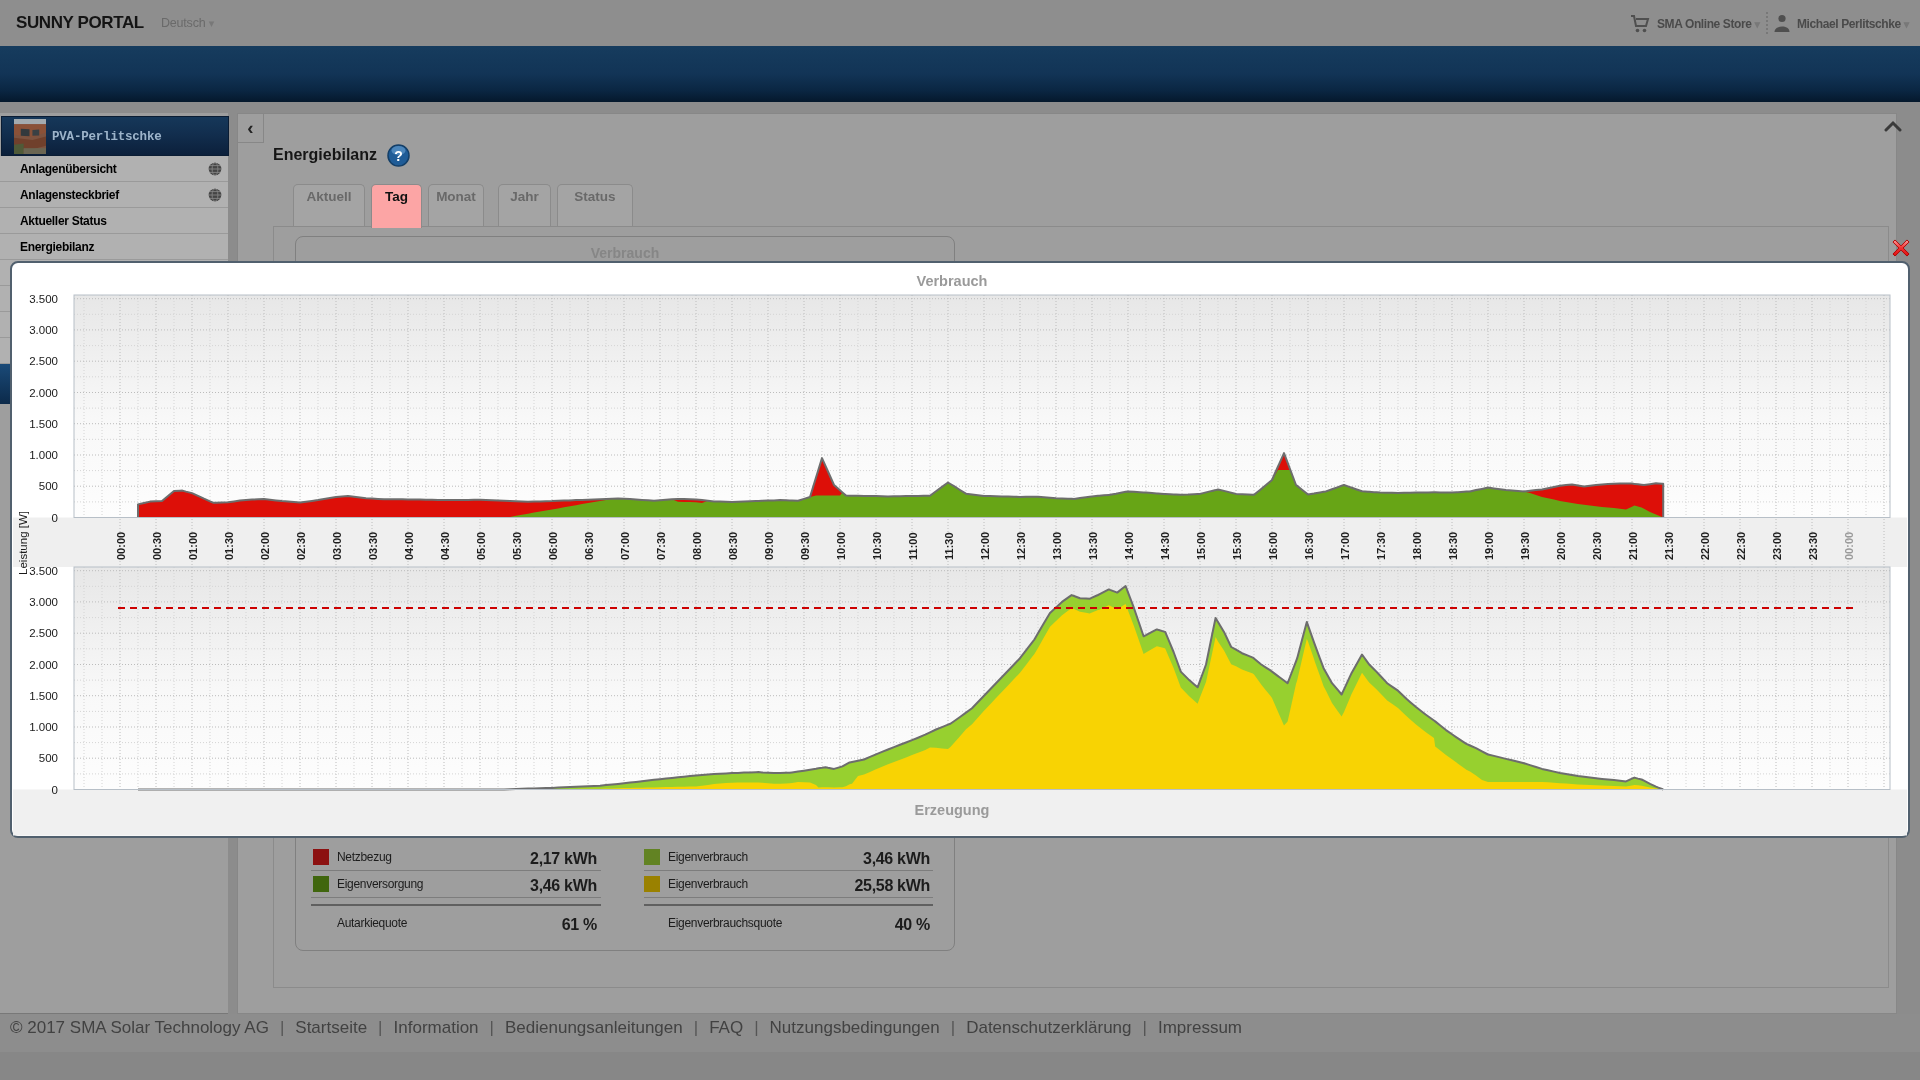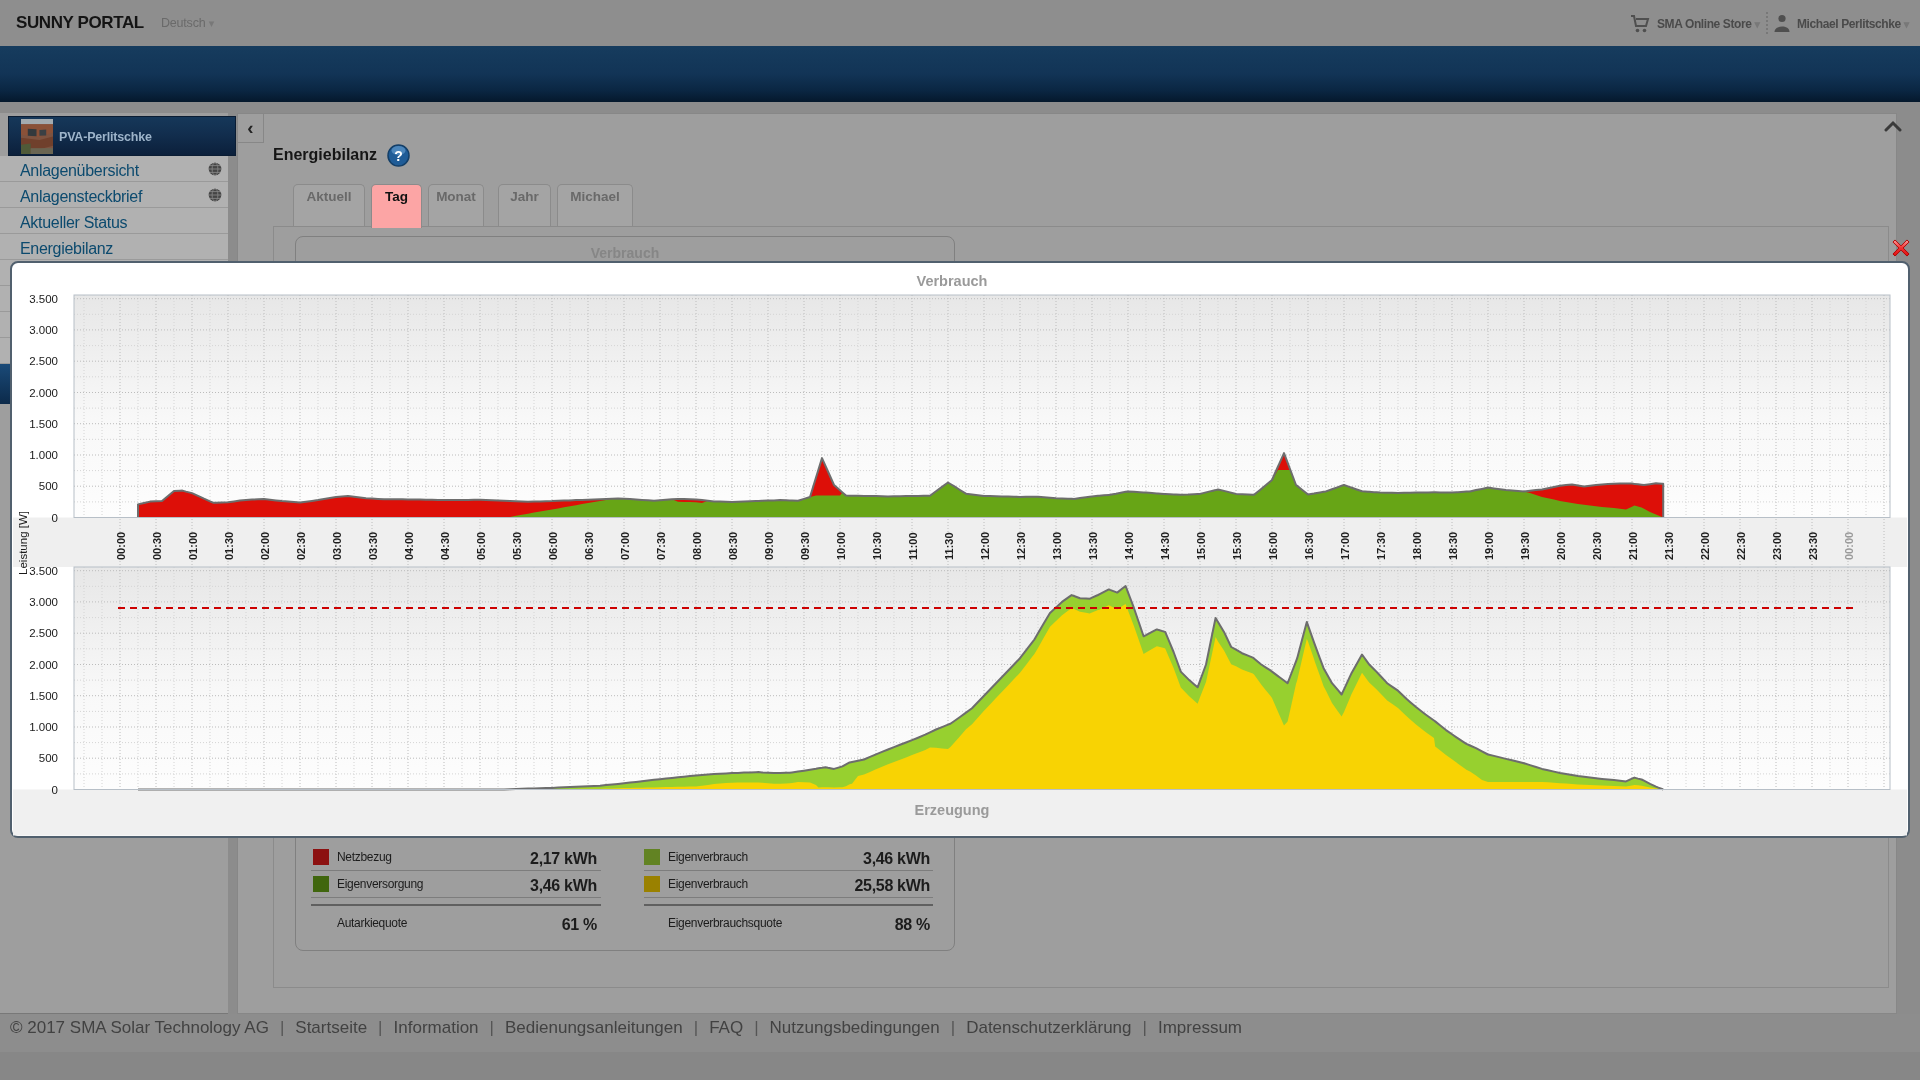--- a/index.html
+++ b/index.html
@@ -9,26 +9,26 @@
 #logo { left:16px; top:13px; font-size:17px; font-weight:bold; color:#141414; letter-spacing:-0.4px; }
 #lang { left:161px; top:16px; font-size:12.5px; color:#6a6a6a; letter-spacing:-0.2px; }
 .chev { color:#787878; font-size:11px; }
 #blueband { left:0; top:46px; width:1920px; height:56px;
   background:linear-gradient(180deg,#163c5e 0%,#123456 50%,#0a2642 80%,#05182c 100%); }
 #store { left:1657px; top:17px; font-size:12px; font-weight:bold; color:#4a4a4a; letter-spacing:-0.4px; white-space:nowrap; }
 #user { left:1797px; top:17px; font-size:12px; font-weight:bold; color:#4a4a4a; letter-spacing:-0.4px; white-space:nowrap; }
 #sep1 { left:1766px; top:12px; height:22px; width:0; border-left:2px dotted #787878; }
 
 #sidebar { left:0; top:113px; width:228px; height:901px; background:#9e9e9e; border-bottom:1px solid #787878; }
-#sbhead { left:8px; top:116px; width:228px; height:40px;
-  background:linear-gradient(180deg,#16385a 0%,#122e4e 45%,#0b1f3a 100%); box-shadow:inset 0 0 0 1px #0a1c33; }
+#sbhead { left:1px; top:116px; width:228px; height:40px;
+  background:linear-gradient(180deg,#16385a 0%,#122e4e 45%,#0b1f3a 100%); box-shadow:inset 0 0 0 1px #0a1c33;font-family:Liberation Mono, monospace; }
 #sbhead .ttl { position:absolute; left:51px; top:14px; color:#9db4ca; font-size:12.5px; font-weight:bold; letter-spacing:-0.2px; }
 .sbitem { position:absolute; left:0; width:228px; height:26px; background:#b1b1b1;
   border-bottom:1px solid #9a9a9a; }
-.sbitem span { position:absolute; left:20px; top:6px; font-size:16px; font-weight:normal; color:#0c4a6e; letter-spacing:-0.3px; }
+.sbitem span { position:absolute; left:20px; top:6px; font-size:12px; font-weight:bold; color:#000000; letter-spacing:-0.3px; }
 .sbsel { position:absolute; left:0; width:228px; height:40px;
   background:linear-gradient(180deg,#1a4a78 0%,#0c2a4a 100%); }
 
 #mainpanel { left:237px; top:113px; width:1660px; height:901px; background:#9e9e9e;
   border:1px solid #878787; }
 #collapse { left:237px; top:113px; width:27px; height:30px; background:#9e9e9e;
   border:1px solid #878787; color:#222; font-size:19px; font-weight:bold; text-align:center; line-height:27px; }
 #pgtitle { left:273px; top:146px; font-size:16px; font-weight:bold; color:#161616; }
 #helpico { left:387px; top:144px; }
 .tab { position:absolute; top:184px; height:42px; background:#a4a4a4; border:1px solid #8b8b8b;
@@ -142,21 +142,21 @@
       </radialGradient>
     </defs>
  <circle cx="11.5" cy="11.5" r="10.5" fill="#1f5c97" stroke="#143f68" stroke-width="1.5"></circle>
  <ellipse cx="11.5" cy="6.5" rx="7" ry="4.5" fill="#6aa2d4" opacity="0.6"></ellipse>
  <text x="11.5" y="16.5" text-anchor="middle" font-size="14" font-weight="bold" fill="#fff" font-family="Liberation Sans">?</text>
 </svg>
 <div class="tab" style="left:293px;width:72px">Aktuell</div>
 <div class="tab tabsel" style="left:371px;width:51px">Tag</div>
 <div class="tab" style="left:428px;width:56px">Monat</div>
 <div class="tab" style="left:498px;width:53px">Jahr</div>
-<div class="tab" style="left:557px;width:76px">Michael</div>
+<div class="tab" style="left:557px;width:76px">Status</div>
 <div class="abs" id="tabbox"></div>
 <div class="abs" id="widget">
     <div class="wt">Verbrauch</div>
   </div>
 
 <div class="lgsq" style="left:313px;top:849px;background:#8c1111"></div>
 <div class="lgl" style="left:337px;top:850px">Netzbezug</div>
 <div class="lgv" style="left:447px;top:850px;width:150px">2,17 kWh</div>
 <div class="lgsep" style="left:311px;top:870px;width:290px"></div>
 <div class="lgsq" style="left:313px;top:876px;background:#40660e"></div>
@@ -170,21 +170,21 @@
 <div class="lgsq" style="left:644px;top:849px;background:#628323"></div>
 <div class="lgl" style="left:668px;top:850px">Eigenverbrauch</div>
 <div class="lgv" style="left:780px;top:850px;width:150px">3,46 kWh</div>
 <div class="lgsep" style="left:644px;top:870px;width:289px"></div>
 <div class="lgsq" style="left:644px;top:876px;background:#9a8100"></div>
 <div class="lgl" style="left:668px;top:877px">Eigenverbrauch</div>
 <div class="lgv" style="left:780px;top:877px;width:150px">25,58 kWh</div>
 <div class="lgsep" style="left:644px;top:897px;width:289px"></div>
 <div class="lgsep2" style="left:644px;top:904px;width:289px"></div>
 <div class="lgl" style="left:668px;top:916px">Eigenverbrauchsquote</div>
-<div class="lgv" style="left:780px;top:916px;width:150px">88 %</div>
+<div class="lgv" style="left:780px;top:916px;width:150px">40 %</div>
 
 <div class="abs" id="footer"></div>
 <div class="abs" style="left:0;top:1052px;width:1920px;height:28px;background:#878787"></div>
 <div class="abs" id="ftext">© 2017 SMA Solar Technology AG<b>|</b>Startseite<b>|</b>Information<b>|</b>Bedienungsanleitungen<b>|</b>FAQ<b>|</b>Nutzungsbedingungen<b>|</b>Datenschutzerklärung<b>|</b>Impressum</div>
 
 <div class="abs" id="modal"><svg width="1900" height="577" viewBox="0 0 1900 577" font-family="Liberation Sans, sans-serif">
 <defs>
 <linearGradient id="pg" x1="0" y1="0" x2="0" y2="1">
 <stop offset="0" stop-color="#e7e7e7"></stop>
           <stop offset="0.55" stop-color="#f8f8f8"></stop>

